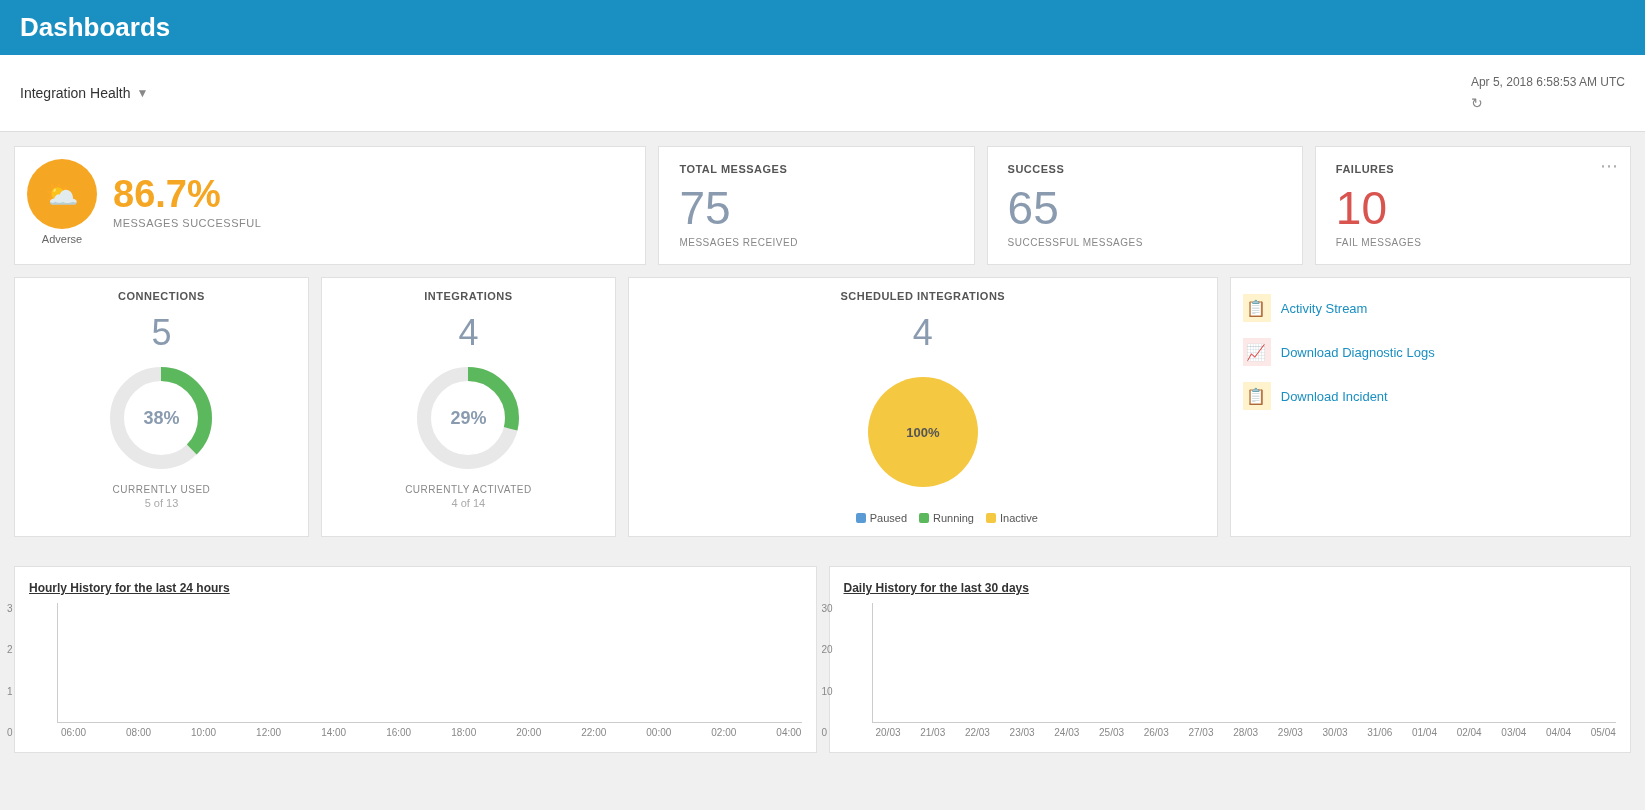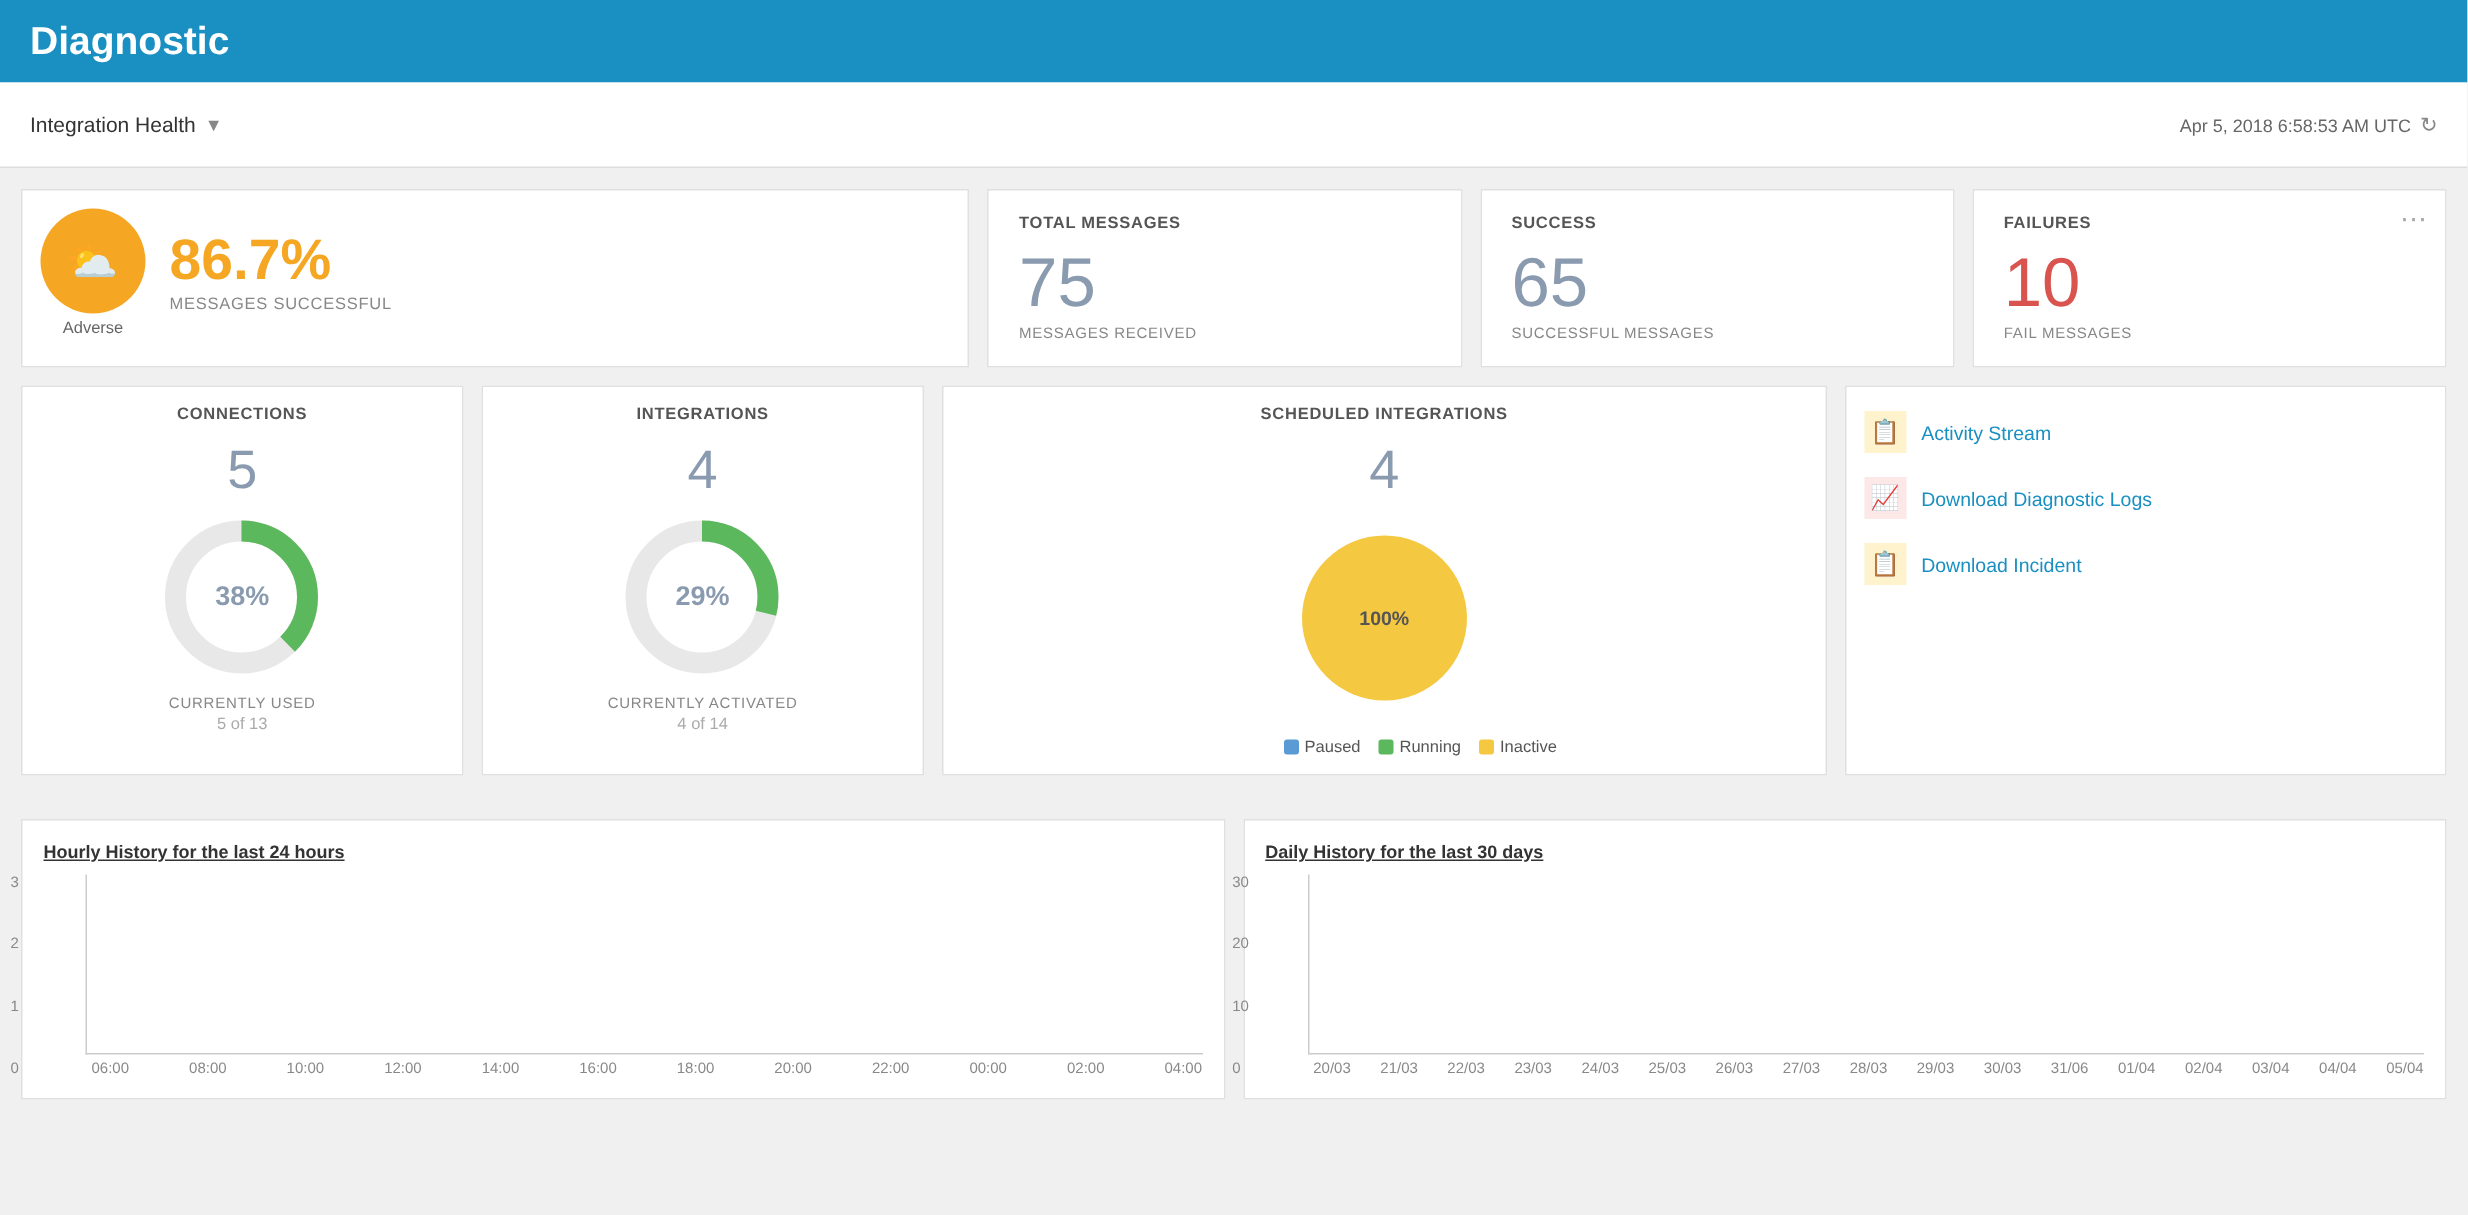--- a/index.html
+++ b/index.html
@@ -28,22 +28,23 @@
       align-items: center;
       gap: 6px;
       font-size: 14px;
       color: #333;
       cursor: pointer;
     }
     .sub-header-right {
       font-size: 12px;
       color: #666;
       display: flex;
-      align-items: flex-end;
+      align-items: flex-start;
       gap: 6px;
+      flex-direction: column;
     }
 
     
     .dashboard-content {
       padding: 14px;
       background: #f0f0f0;
     }
 
     
     .row1 {
@@ -329,21 +330,21 @@
       font-size: 14px;
       color: #888;
     }
 
     .card-relative { position: relative; }
   </style>
 </head>
 <body>
 
 <div class="top-header">
-  <span>Diagnostic</span>
+  <span>Dashboards</span>
 </div>
 
 <div class="sub-header">
   <div class="sub-header-left">
     <span>Integration Health</span>
     <span style="font-size:12px; color:#888;">▼</span>
   </div>
   <div class="sub-header-right">
     <span>Apr 5, 2018 6:58:53 AM UTC</span>
     <span class="refresh-icon">↻</span>

